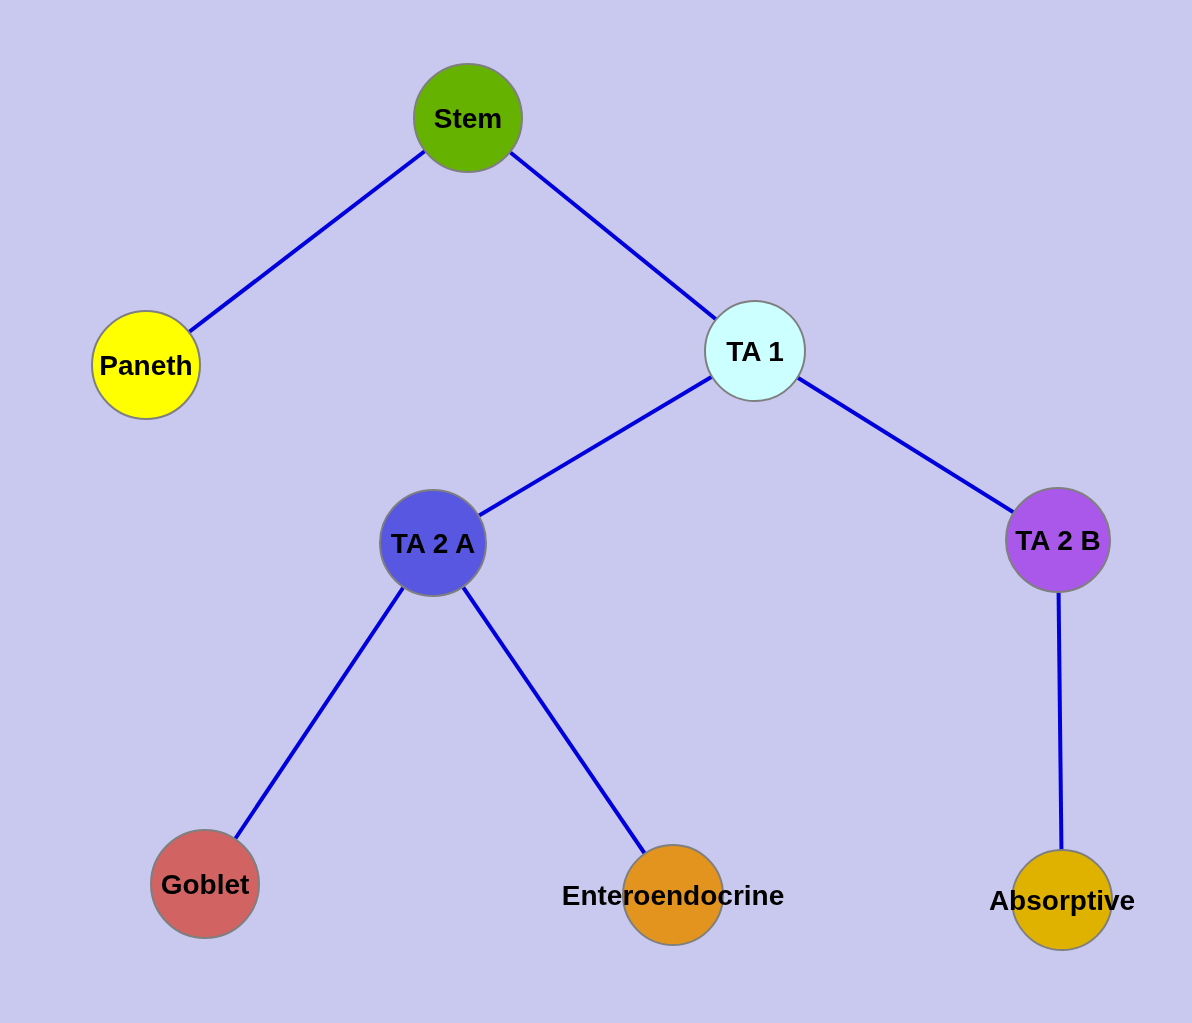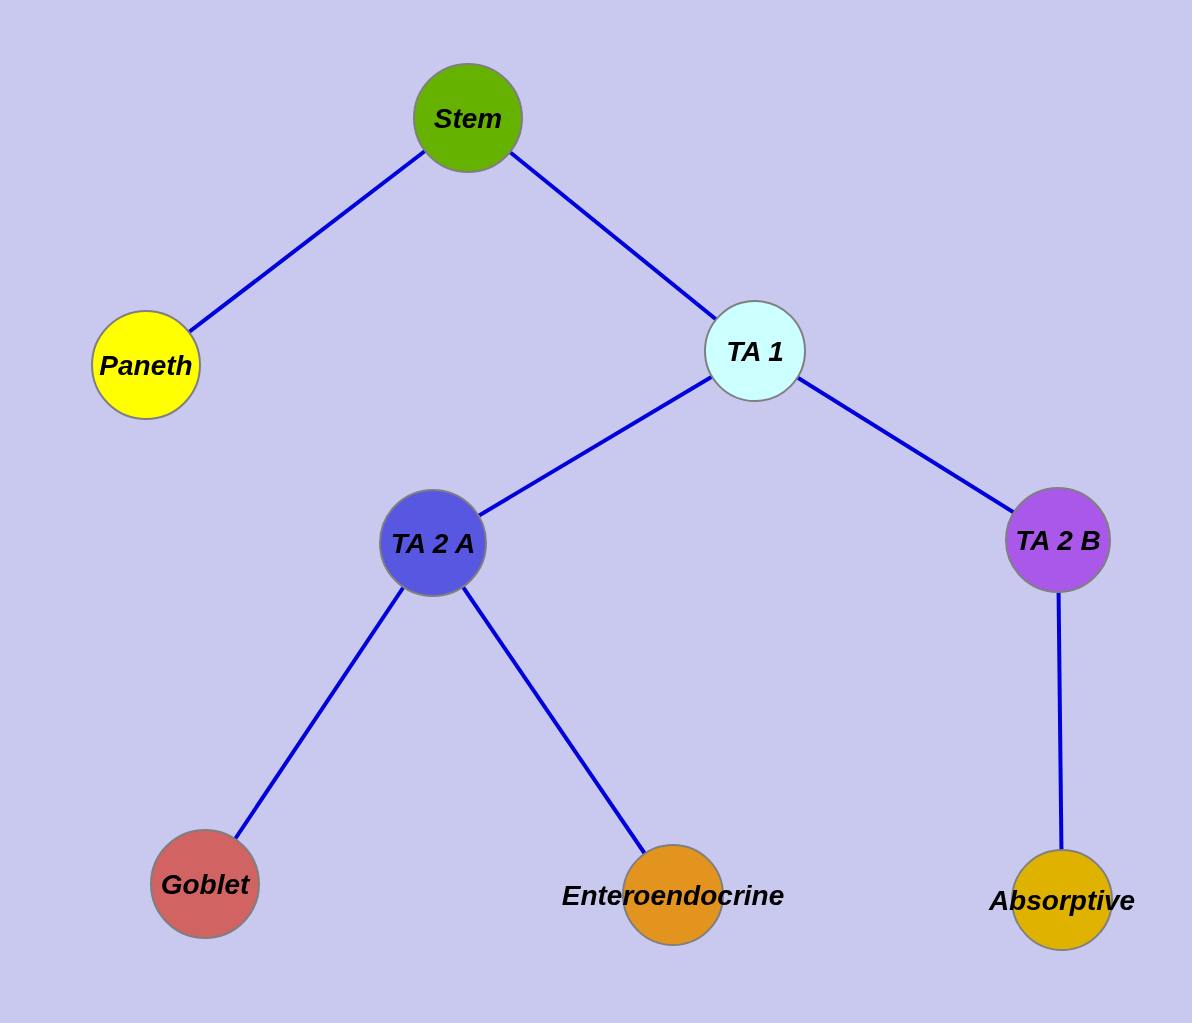--- a/index.html
+++ b/index.html
@@ -22,21 +22,21 @@
     font-family: "Liberation Sans", sans-serif;
     font-weight: bold;
     fill: #000000;
     text-anchor: middle;
     pointer-events: none;
   }
 </style>
 </head>
 <body style="background: rgb(201, 201, 240);">
 
-<div id="canvas-wrap" style="background: rgb(201, 201, 240); font-style: italic;">
+<div id="canvas-wrap" style="background: rgb(201, 201, 240);">
   <svg id="graph" xmlns="http://www.w3.org/2000/svg" width="1192" height="1023" viewBox="0 0 1192 1023">
       <line x1="468" y1="118" x2="146" y2="365" stroke="#0000dd" stroke-width="4"></line>
       <line x1="468" y1="118" x2="755" y2="351" stroke="#0000dd" stroke-width="4"></line>
       <line x1="755" y1="351" x2="433" y2="543" stroke="#0000dd" stroke-width="4"></line>
       <line x1="755" y1="351" x2="1058" y2="540" stroke="#0000dd" stroke-width="4"></line>
       <line x1="433" y1="543" x2="205" y2="884" stroke="#0000dd" stroke-width="4"></line>
       <line x1="433" y1="543" x2="673" y2="895" stroke="#0000dd" stroke-width="4"></line>
       <line x1="1058" y1="540" x2="1062" y2="900" stroke="#0000dd" stroke-width="4"></line>
       <g>
         <circle cx="468" cy="118" r="54" fill="#66b200" stroke="#7f7f7f" stroke-width="2"></circle>

